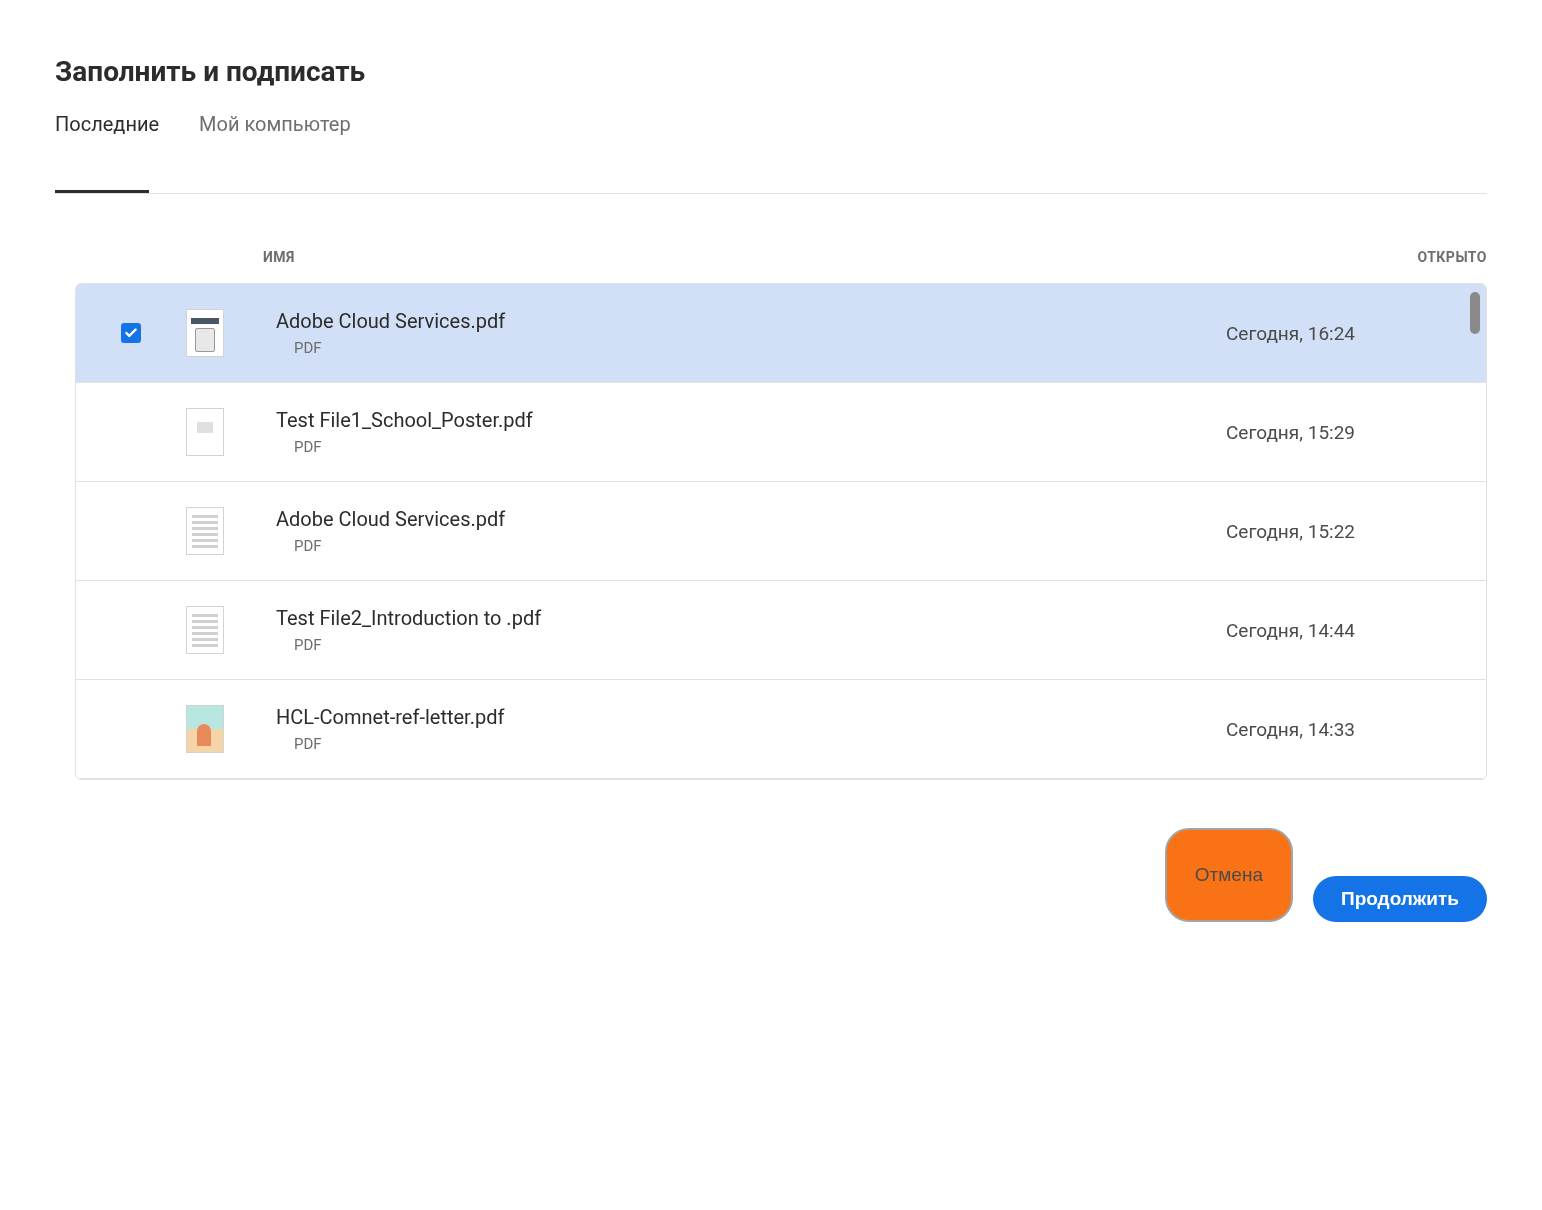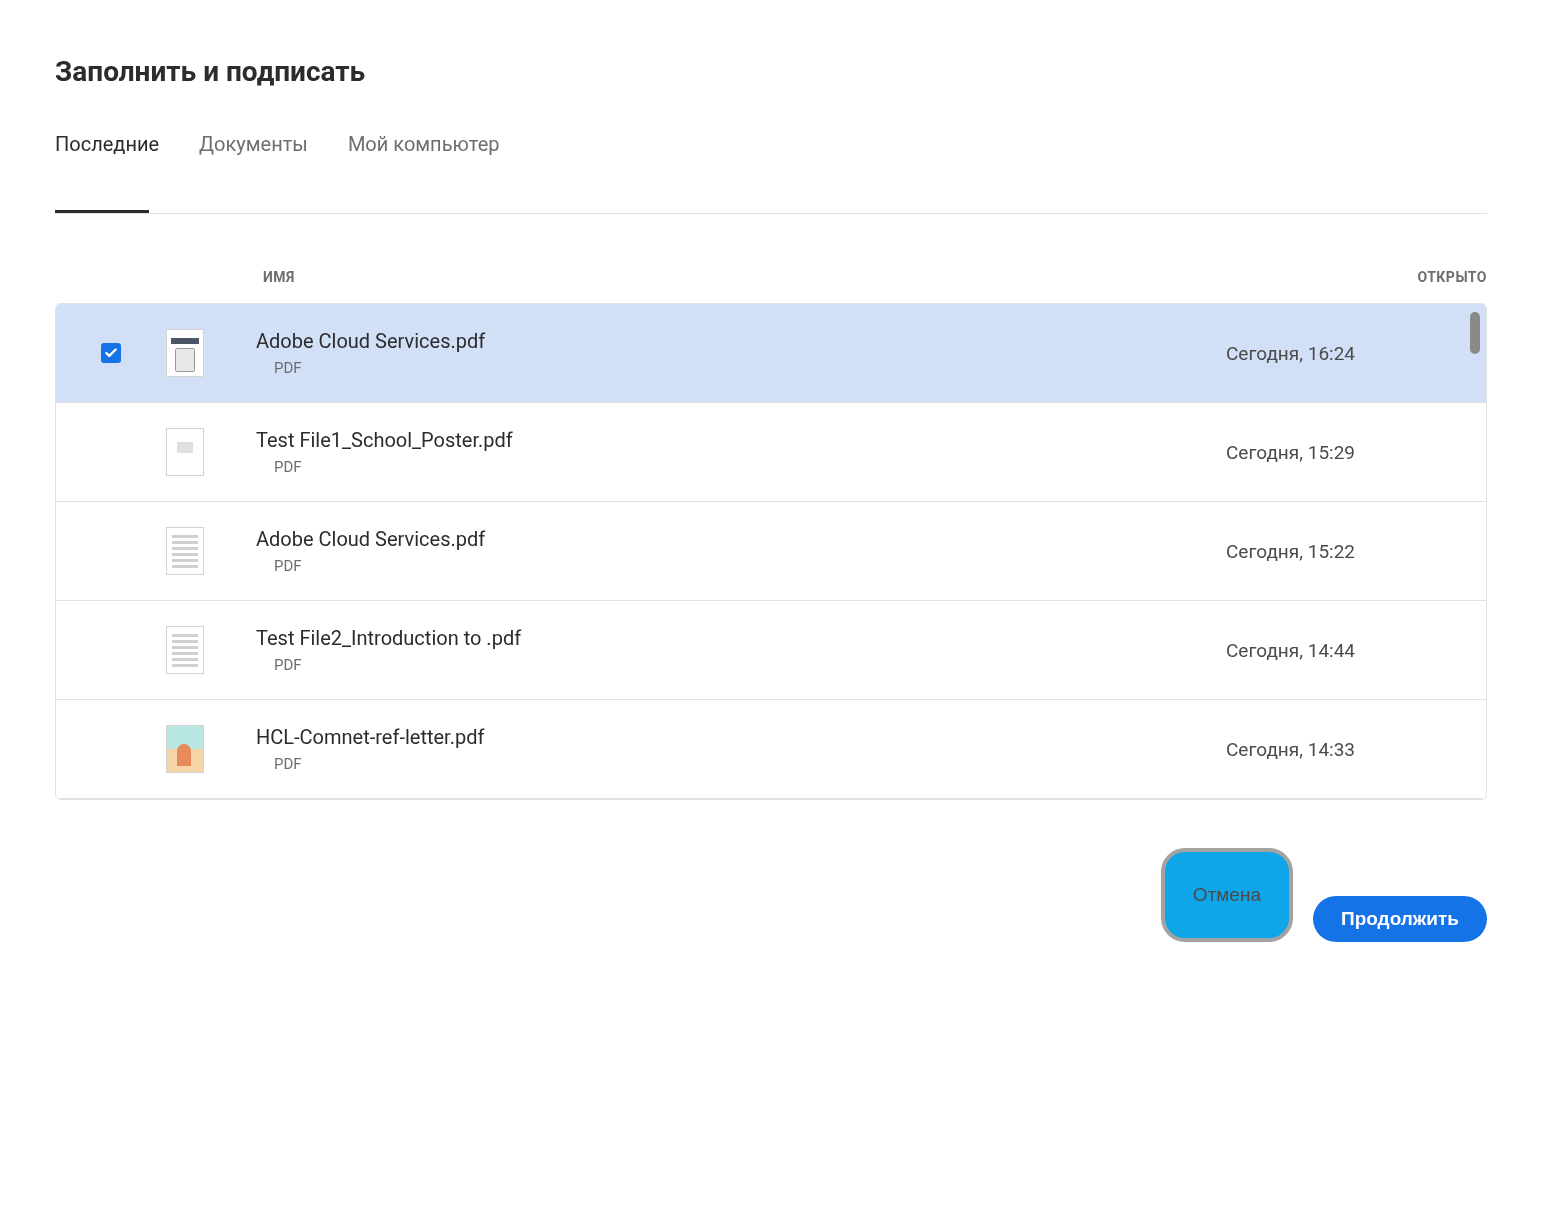--- a/index.html
+++ b/index.html
@@ -12,21 +12,21 @@
       background: #ffffff;
       color: #2c2c2c;
       width: 1542px;
       height: 1210px;
       padding: 55px 55px 0 55px;
     }
     .dialog-title {
       font-size: 28px;
       font-weight: 700;
       color: #2c2c2c;
-      margin-bottom: 44px;
+      margin-bottom: 24px;
     }
     .tabs {
       display: flex;
       gap: 40px;
       position: relative;
     }
     .tab {
       font-size: 20px;
       color: #6e6e6e;
       cursor: pointer;
@@ -76,20 +76,21 @@
       font-weight: 700;
       color: #6e6e6e;
       letter-spacing: 0.5px;
       text-align: right;
     }
     .file-list {
       border: 1px solid #e1e1e1;
       border-radius: 6px;
       position: relative;
       overflow: hidden;
+      margin-left: 20px;
     }
     .file-row {
       display: flex;
       align-items: center;
       height: 99px;
       border-bottom: 1px solid #e1e1e1;
       cursor: pointer;
     }
     .file-row:last-child {
       border-bottom: none;
@@ -219,39 +220,38 @@
       margin-top: 48px;
     }
     .btn {
       font-size: 19px;
       padding: 12px 28px;
       border-radius: 24px;
       cursor: pointer;
       border: none;
     }
     .btn-secondary {
-      background: #0ea5e9;
+      background: #f97316;
       color: #4b4b4b;
-      border: 4px solid #a3a3a3;
+      border: 2px solid #a3a3a3;
     }
     .btn-primary {
       background: #1473e6;
       color: #ffffff;
       font-weight: 600;
       margin-top: 48px;
     }
   </style>
 </head>
 <body>
 
 <h1 class="dialog-title">Заполнить и подписать</h1>
 
 <div class="tabs">
   <div class="tab active">Последние</div>
-  <div class="tab">Документы</div>
   <div class="tab">Мой компьютер</div>
   <div class="tab-indicator"></div>
 </div>
 <div class="tab-divider"></div>
 
 <div class="content-area">
 
   <div class="list-header">
     <div class="col-check"></div>
     <div class="col-thumb"></div>

